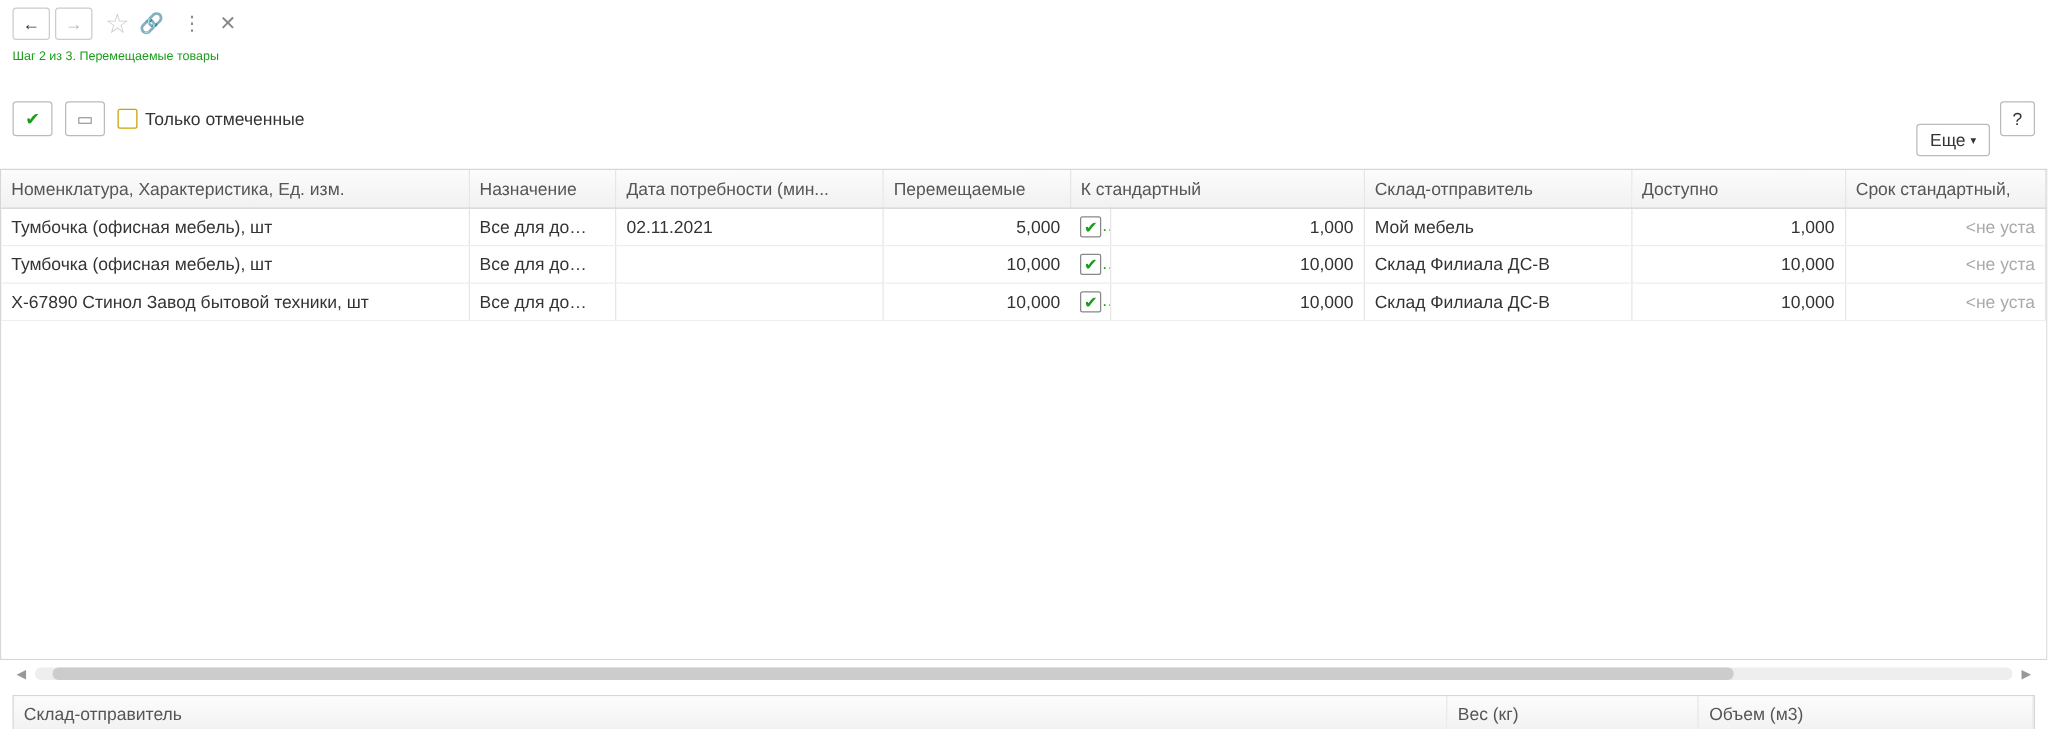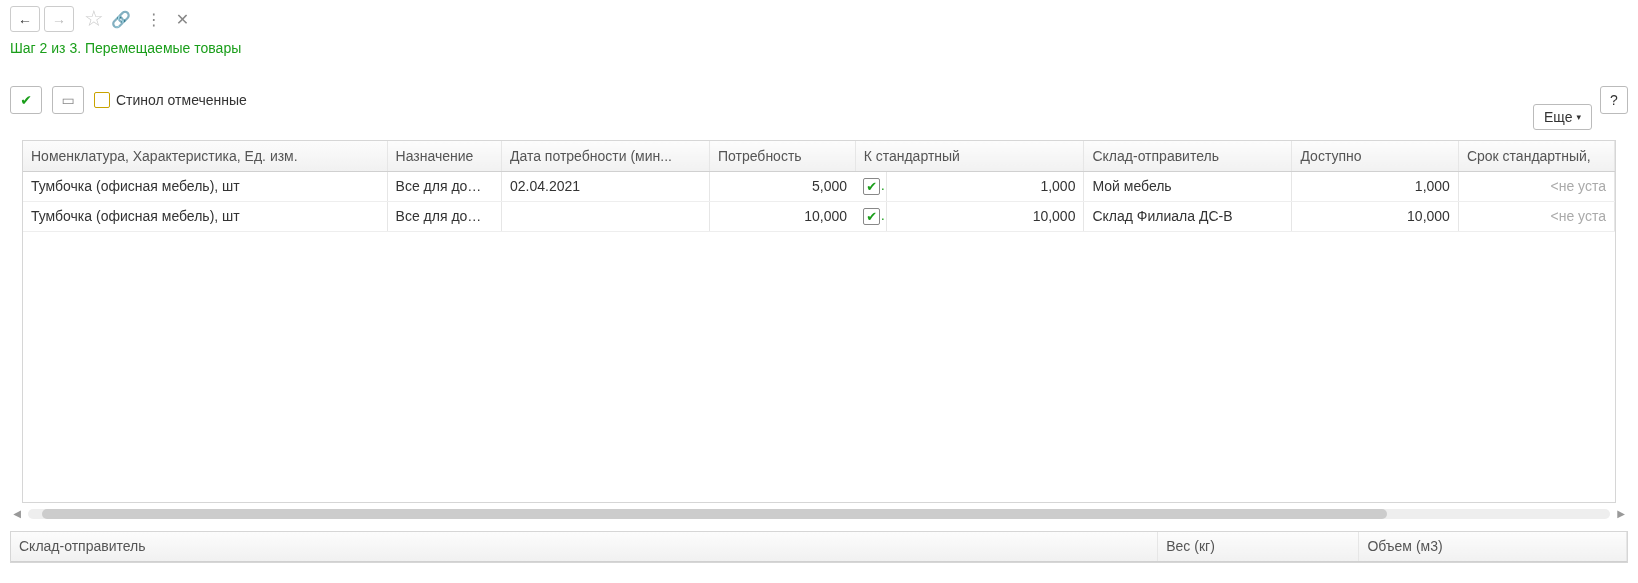--- a/index.html
+++ b/index.html
@@ -26,21 +26,21 @@
     cursor: pointer;
     font-size: 14px;
   }
   .star-icon { color: #ccc; font-size: 22px; margin-right: 8px; cursor: pointer; }
   .page-title { font-size: 22px; color: #333; flex: 1; }
   .title-right { display: flex; align-items: center; gap: 14px; color: #888; }
   .title-right span { cursor: pointer; font-size: 16px; }
   .step-line {
     color: #1a9e1a;
     padding: 4px 10px 10px 10px;
-    font-size: 14px;
+    font-size: 10px;
   }
   .toolbar {
     display: flex;
     align-items: center;
     padding: 4px 10px 10px 10px;
   }
   .tool-btn {
     width: 32px; height: 28px;
     border: 1px solid #bbb;
     border-radius: 3px;
@@ -73,21 +73,21 @@
     border: 1px solid #bbb;
     border-radius: 3px;
     background: #fff;
     width: 28px; height: 28px;
     margin-left: 8px;
     cursor: pointer;
     display: flex; align-items: center; justify-content: center;
   }
   .grid-wrap {
     border: 1px solid #d6d6d6;
-    margin: 0 22px;
+    margin: 0 0;
     overflow: hidden;
   }
   table.grid {
     border-collapse: collapse;
     width: 100%;
     table-layout: fixed;
   }
   .grid th, .grid td {
     border-right: 1px solid #e6e6e6;
     border-bottom: 1px solid #eee;
@@ -174,21 +174,21 @@
 
 <div class="toolbar">
   <div class="tool-btn">
       <span class="check-green">✔</span>
     </div>
   <div class="tool-btn">
       <span style="color:#888">▭</span>
     </div>
   <div class="only-marked">
     <span class="cb-small"></span>
-    <span>Стинол отмеченные</span>
+    <span>Только отмеченные</span>
   </div>
   <div class="spacer"></div>
   <div class="more-btn">
     <span>Еще</span>
     <span style="font-size:9px">▾</span>
   </div>
   <div class="help-btn">?</div>
 </div>
 
 <div class="grid-wrap">
@@ -202,41 +202,52 @@
         <col style="width:190px">
       <col style="width:200px">
         <col style="width:160px">
         <col style="width:150px">
     </colgroup>
     <thead>
       <tr>
         <th>Номенклатура, Характеристика, Ед. изм.</th>
         <th>Назначение</th>
         <th>Дата потребности (мин...</th>
-        <th>Потребность</th>
+        <th>Перемещаемые</th>
         <th colspan="2">К стандартный</th>
         <th>Склад-отправитель</th>
         <th>Доступно</th>
         <th>Срок стандартный,</th>
       </tr>
     </thead>
     <tbody id="grid-body">
         <tr>
           <td>Тумбочка (офисная мебель), шт</td>
           <td>Все для до…</td>
-          <td>02.04.2021</td>
+          <td>02.11.2021</td>
           <td class="right" style="border-right:none">5,000</td>
           <td class="center"><span class="cb-check">✔</span></td>
           <td class="right">1,000</td>
           <td>Мой мебель</td>
           <td class="right">1,000</td>
           <td class="gray">&lt;не уста</td>
         </tr>
         <tr>
           <td>Тумбочка (офисная мебель), шт</td>
+          <td>Все для до…</td>
+          <td></td>
+          <td class="right" style="border-right:none">10,000</td>
+          <td class="center"><span class="cb-check">✔</span></td>
+          <td class="right">10,000</td>
+          <td>Склад Филиала ДС-В</td>
+          <td class="right">10,000</td>
+          <td class="gray">&lt;не уста</td>
+        </tr>
+        <tr>
+          <td>Х-67890 Стинол Завод бытовой техники, шт</td>
           <td>Все для до…</td>
           <td></td>
           <td class="right" style="border-right:none">10,000</td>
           <td class="center"><span class="cb-check">✔</span></td>
           <td class="right">10,000</td>
           <td>Склад Филиала ДС-В</td>
           <td class="right">10,000</td>
           <td class="gray">&lt;не уста</td>
         </tr>
       </tbody>

